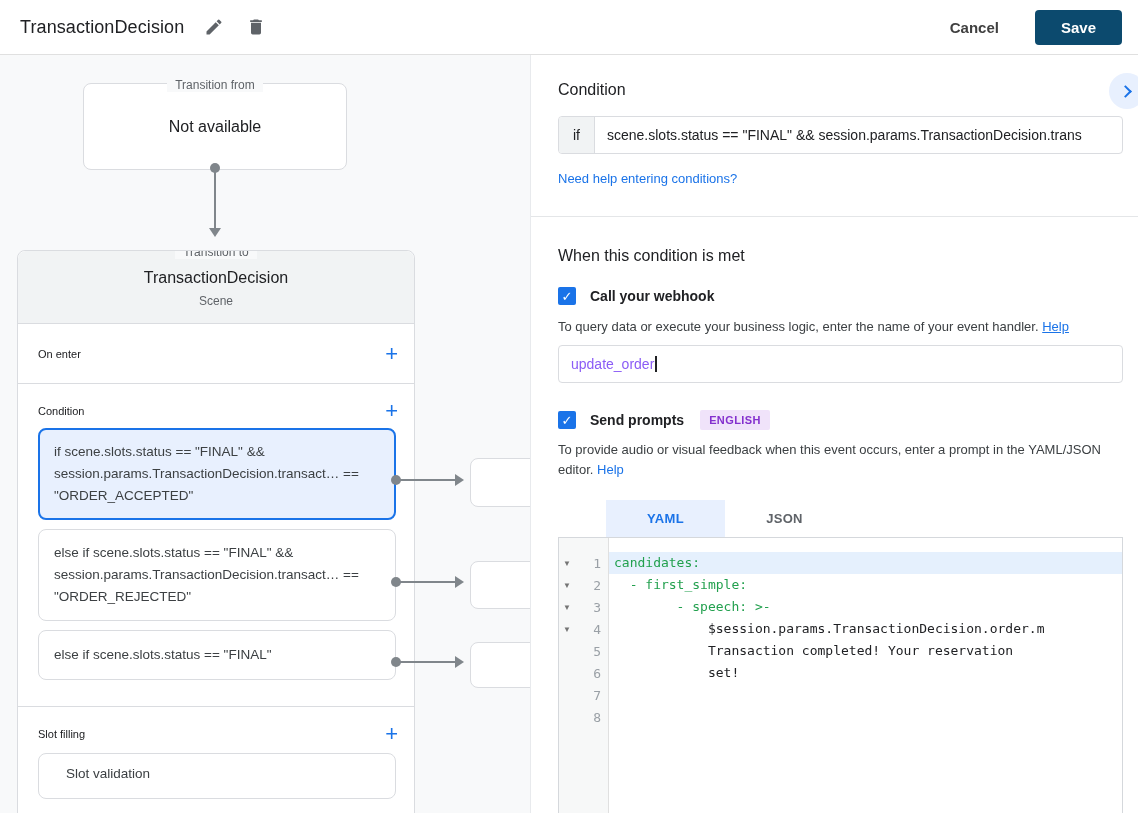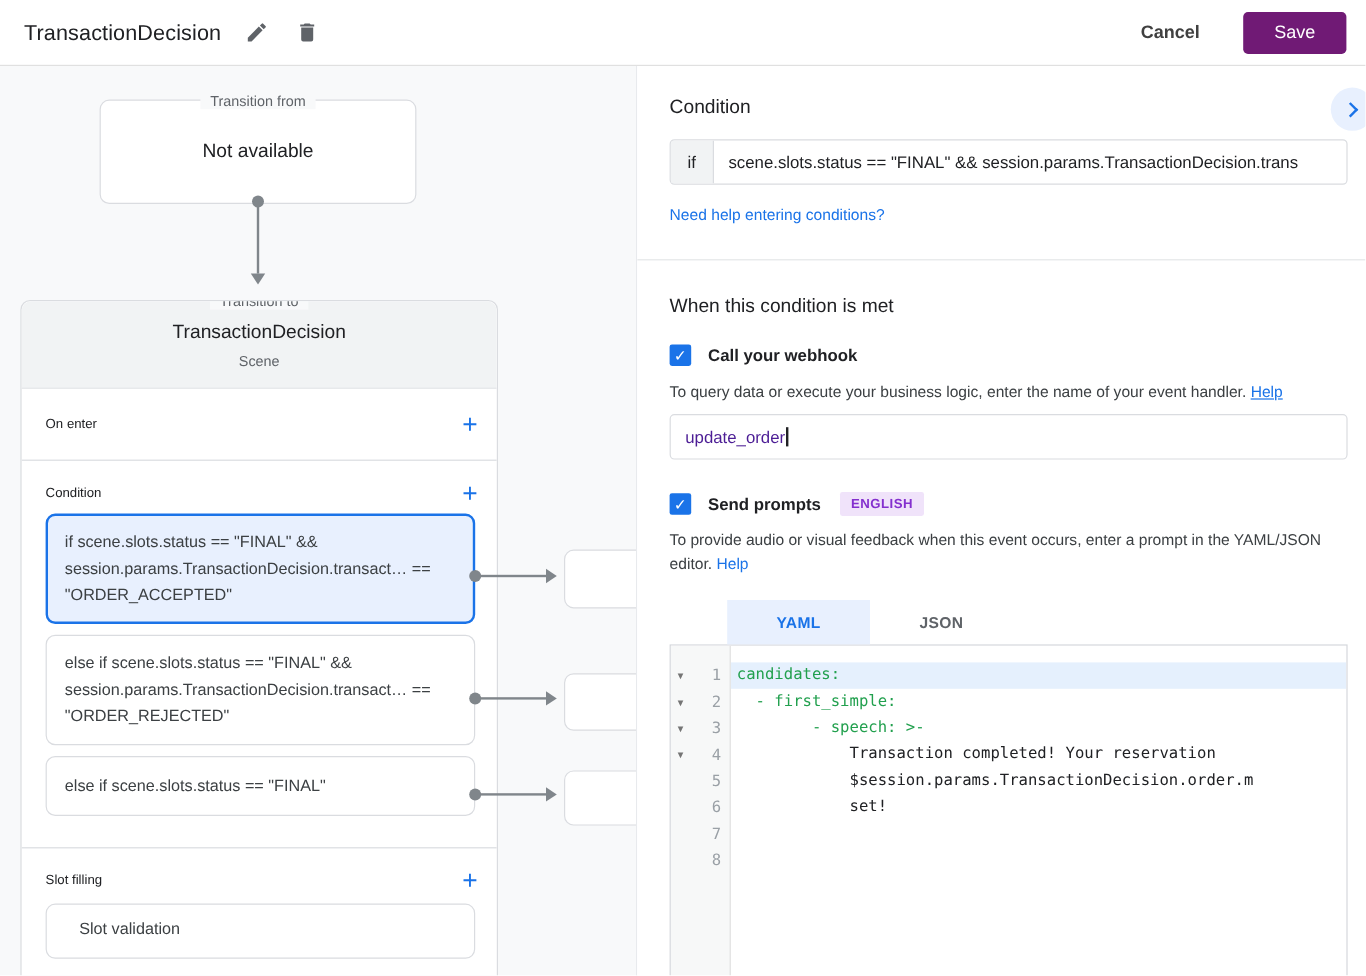--- a/index.html
+++ b/index.html
@@ -8,21 +8,21 @@
 
   
   .topbar { height:55px; display:flex; align-items:center; padding:0 16px 0 20px;
     border-bottom:1px solid #e0e0e0; background:#fff; }
   .page-title { font-size:18px; color:#202124; letter-spacing:.1px; }
   .icon-btn { border:none; background:none; cursor:pointer; margin-left:18px;
     width:24px; height:24px; display:flex; align-items:center; justify-content:center; color:#5f6368; }
   .topbar-spacer { flex:1; }
   .cancel-btn { color:#404040; font-size:15px; font-weight:bold; background:none;
     border:none; cursor:pointer; margin-right:36px; }
-  .save-btn { background:#701a75; color:#fff; font-size:15px; font-weight:normal;
+  .save-btn { background:#0c4a6e; color:#fff; font-size:15px; font-weight:bold;
     border:none; border-radius:4px; padding:9px 26px; cursor:pointer; }
 
   
   .main { display:flex; height:758px; }
   .diagram { position:relative; width:531px; background:#f8f9fa; overflow:hidden;
     border-right:1px solid #e8eaed; }
   .panel { position:relative; flex:1; background:#fff; overflow:hidden; }
 
   
   .fieldset { position:absolute; border:1px solid #dadce0; border-radius:8px; background:#fff; }
@@ -86,21 +86,21 @@
     display:flex; align-items:center; justify-content:center; font-size:13px; cursor:pointer;
     flex:0 0 auto; }
   .check-label { margin-left:14px; font-size:14px; font-weight:bold; color:#202124; }
   .lang-badge { margin-left:16px; background:#f0e3fa; color:#8430ce; font-size:11px;
     font-weight:bold; letter-spacing:.4px; padding:4px 9px; border-radius:2px; }
   .desc { margin-top:12px; font-size:13px; color:#3c4043; line-height:20px; max-width:565px; }
   .desc a { color:#1a73e8; cursor:pointer; }
   .desc a.u { text-decoration:underline; }
   .text-input { margin-top:8px; width:565px; height:38px; border:1px solid #dadce0;
     border-radius:4px; display:flex; align-items:center; padding:0 12px; font-size:14px;
-    color:#4c1d95; background:#fff; cursor:text; }
+    color:#8b5cf6; background:#fff; cursor:text; }
   .caret { display:inline-block; width:1.5px; height:16px; background:#202124; margin-left:1px; }
 
   .tabs { display:flex; margin-top:20px;margin-left:48px; }
   .tab { width:119px; height:37px; display:flex; align-items:center; justify-content:center;
     font-size:13px; font-weight:bold; color:#5f6368; cursor:pointer; letter-spacing:.3px; }
   .tab.active { background:#e8f0fe; color:#1a73e8; }
 
   
   .editor { width:565px; height:281px; border:1px solid #d5d8dc; display:flex;
     overflow:hidden; background:#fff; }
@@ -293,24 +293,24 @@
           <div class="c-row green hl">
               <pre>candidates:</pre>
             </div>
           <div class="c-row green">
               <pre>  - first_simple:</pre>
             </div>
           <div class="c-row green">
               <pre>        - speech: &gt;-</pre>
             </div>
           <div class="c-row">
+              <pre>            $session.params.TransactionDecision.order.m</pre>
+            </div>
+          <div class="c-row">
               <pre>            Transaction completed! Your reservation</pre>
-            </div>
-          <div class="c-row">
-              <pre>            $session.params.TransactionDecision.order.m</pre>
             </div>
           <div class="c-row">
               <pre>            set!</pre>
             </div>
           <div class="c-row">
               <pre></pre>
             </div>
         </div>
       </div>
     </div>

